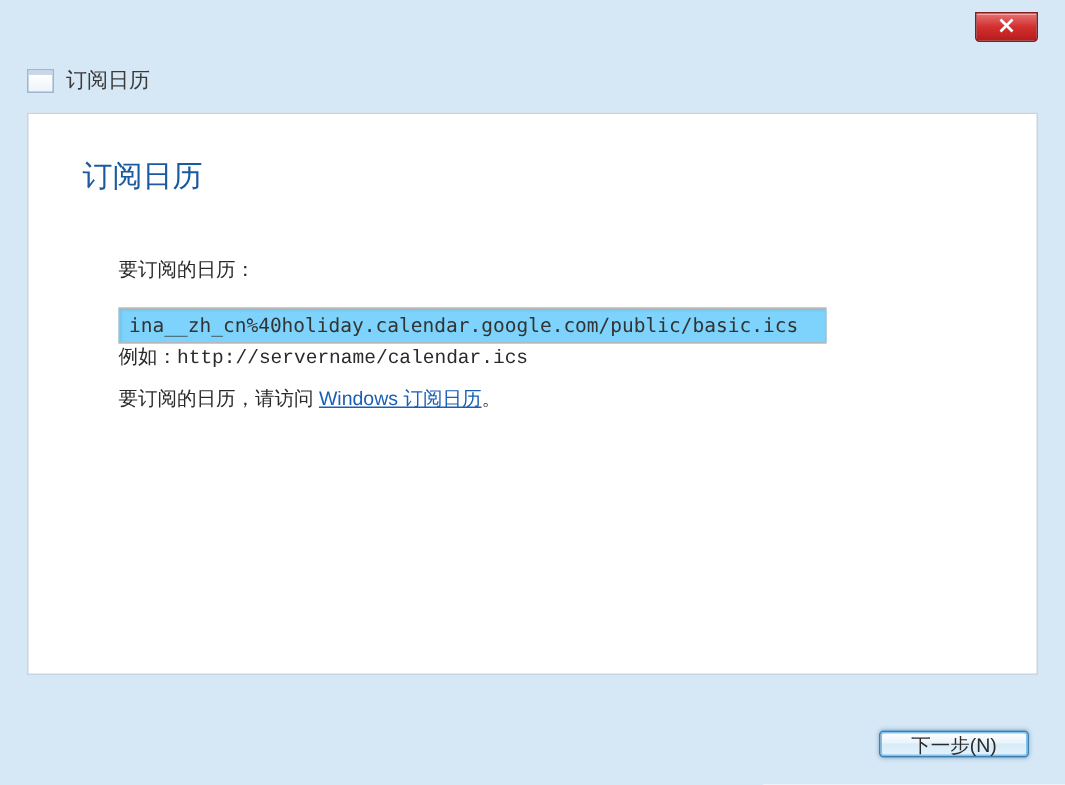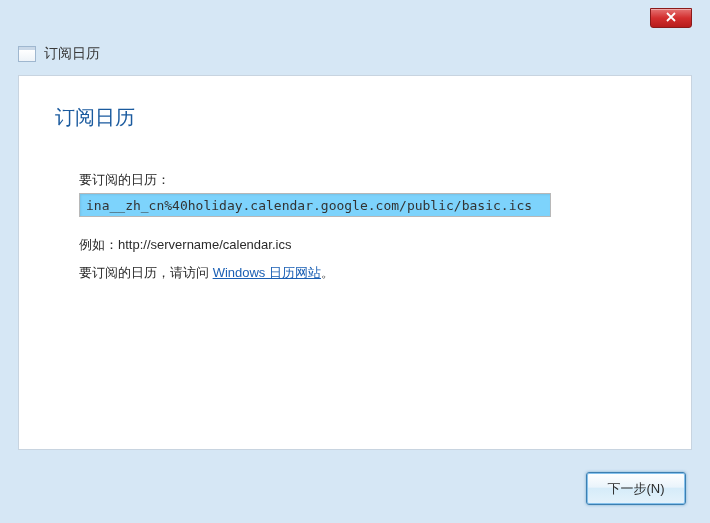--- a/index.html
+++ b/index.html
@@ -76,36 +76,36 @@
       font-weight: normal;
       margin-bottom: 40px;
       font-family: "Microsoft YaHei", sans-serif;
     }
     .field-block {
       margin-left: 24px;
     }
     .field-label {
       color: #2a2a2a;
       font-size: 13px;
-      margin-bottom: 4px;
+      margin-bottom: 16px;
     }
     .url-input {
       width: 472px;
       height: 24px;
       border: 1px solid #b8b8b8;
       padding: 2px 6px;
       font-family: "SimSun", monospace;
       font-size: 13px;
       color: #333;
       background: #7dd3fc;
       box-shadow: inset 1px 1px 2px rgba(0,0,0,0.08);
     }
     .example-text {
-      margin-top: 19px;
-      font-family: Liberation Sans, sans-serif;
+      margin-top: 0;
+      font-family: Liberation Mono, monospace;
       font-size: 13px;
       color: #2a2a2a;
     }
     .help-line {
       margin-top: 10px;
       font-size: 13px;
       color: #2a2a2a;
       font-family: "SimSun", sans-serif;
     }
     .help-link {
@@ -116,21 +116,21 @@
     }
     .button-bar {
       position: absolute;
       bottom: 18px;
       right: 24px;
       display: flex;
       gap: 10px;
     }
     .btn {
       min-width: 100px;
-      height: 33px;
+      height: 18px;
       border: 1px solid #8a9ba8;
       border-radius: 3px;
       background: linear-gradient(to bottom, #ffffff 0%, #eef2f6 45%, #dde5ec 50%, #e8eef4 100%);
       font-size: 13px;
       color: #2a2a2a;
       cursor: pointer;
       font-family: "Microsoft YaHei", Tahoma, sans-serif;
       padding: 0 14px;
       margin-left: 46px;
     }
@@ -162,20 +162,20 @@
 </div>
 
 <div class="content-panel">
   <h1 class="heading">订阅日历</h1>
 
   <div class="field-block">
     <div class="field-label">要订阅的日历：</div>
     <input type="text" class="url-input" value="ina__zh_cn%40holiday.calendar.google.com/public/basic.ics" style="">
     <div class="example-text">例如：http://servername/calendar.ics</div>
     <div class="help-line">
-      <span>要订阅的日历，请访问 </span><a class="help-link">Windows 日历网站</a><span class="period">。</span>
+      <span>要订阅的日历，请访问 </span><a class="help-link">Windows 订阅日历</a><span class="period">。</span>
     </div>
   </div>
 </div>
 
 <div class="button-bar">
   <button class="btn btn-primary">下一步(N)</button>
 </div>
 
 </body></html>

